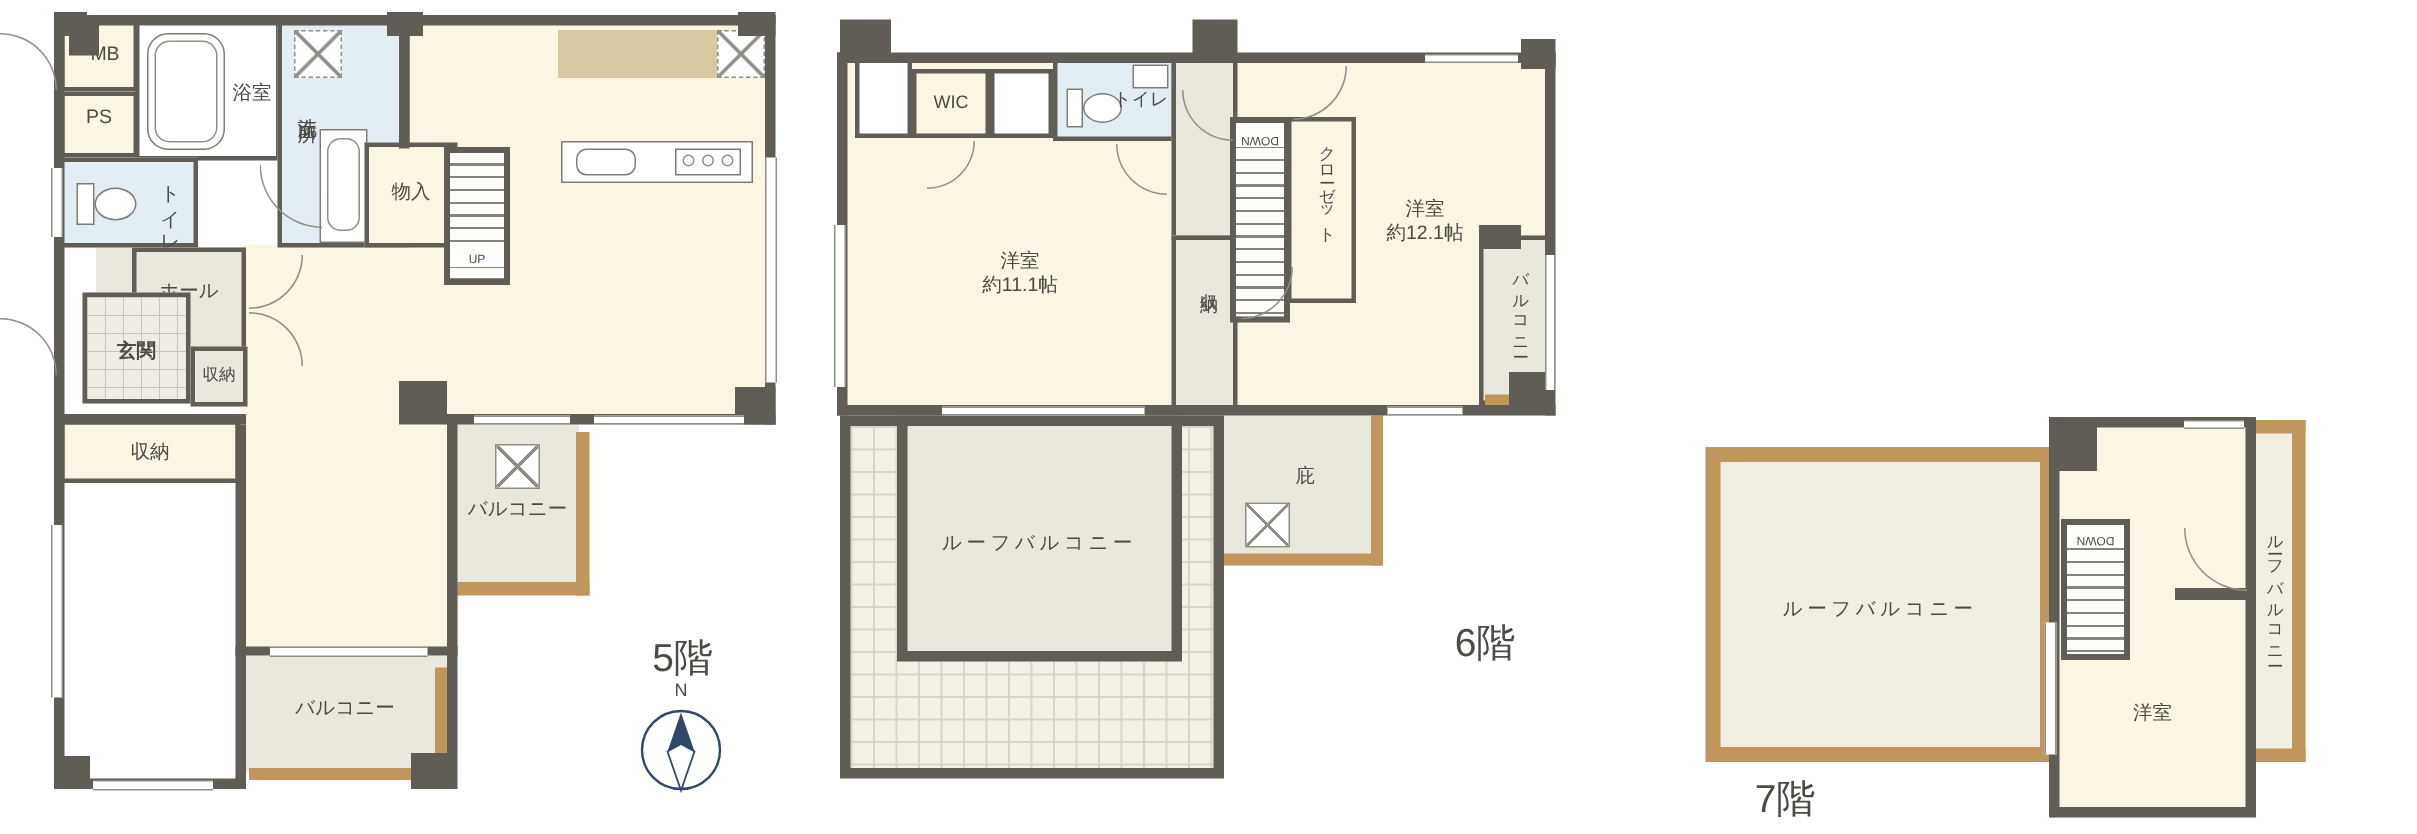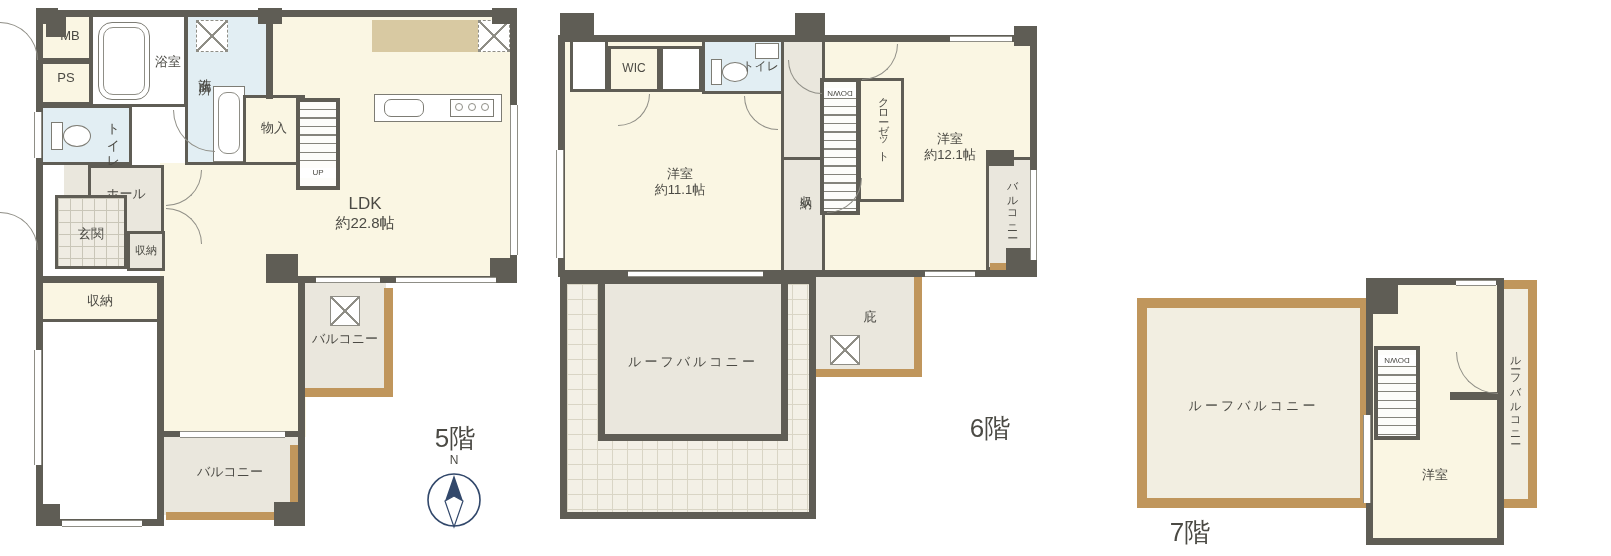--- a/index.html
+++ b/index.html
@@ -14,21 +14,21 @@
   .fill{border:none;}
   .cream{background:var(--cream);} .blue{background:var(--blue);}
   .greige{background:var(--greige);} .white{background:#fff;}
   .wall{background:var(--wall);}
   .tanbar{background:var(--tan);}
   .tilebg{background-color:var(--tile);
     background-image:linear-gradient(#d9d5c5 1px,transparent 1px),linear-gradient(90deg,#d9d5c5 1px,transparent 1px);
     background-size:15px 15px;}
   .genkan{background-color:#efece3;
     background-image:linear-gradient(#c9c6b8 1px,transparent 1px),linear-gradient(90deg,#c9c6b8 1px,transparent 1px);
-    background-size:12px 12px;}
+    background-size:12px 12px;font-weight:bold;}
   .tatami{background-color:#fdfdf5;
     background-image:linear-gradient(#8fbf8f 1.5px,transparent 1.5px),linear-gradient(90deg,#8fbf8f 1.5px,transparent 1.5px);
     background-size:58px 71px;}
   .stairs{background:repeating-linear-gradient(to bottom,#fdfdfa 0 7px,#85847c 7px 8.5px);
     border:4px solid var(--wall);}
   .lbl{display:flex;align-items:center;justify-content:center;text-align:center;
     font-size:13px;line-height:1.25;white-space:pre;}
   .v{writing-mode:vertical-rl;letter-spacing:2px;}
   .big{font-size:26px;}
   .win-h{background:#fff;border-top:1.5px solid var(--thin);border-bottom:1.5px solid var(--thin);}
@@ -109,24 +109,20 @@
   <div class="r" style="left:372px;top:20px;width:122px;height:32px;background:#d8c9a2"></div>
   <div class="r xbox dashed" style="left:196px;top:20px;width:32px;height:32px"></div>
   <div class="r xbox dashed" style="left:478px;top:20px;width:32px;height:32px"></div>
   <div class="r fx" style="left:374px;top:94px;width:128px;height:28px"></div>
   <div class="r fx" style="left:384px;top:99px;width:40px;height:18px;border-radius:7px"></div>
   <div class="r fx" style="left:450px;top:99px;width:44px;height:18px"></div>
   <div class="r" style="left:455px;top:103px;width:8px;height:8px;border:1px solid var(--thin);border-radius:50%"></div>
   <div class="r" style="left:468px;top:103px;width:8px;height:8px;border:1px solid var(--thin);border-radius:50%"></div>
   <div class="r" style="left:481px;top:103px;width:8px;height:8px;border:1px solid var(--thin);border-radius:50%"></div>
 
-  <div class="r lbl" style="left:300px;top:190px;width:130px;height:46px;font-size:17px;flex-direction:column">
-    <span>LDK</span>
-    <span style="font-size:15px">約22.8帖</span>
-  </div>
 
   <div class="r wall" style="left:36px;top:10px;width:481px;height:7px"></div>
   <div class="r wall" style="left:36px;top:10px;width:7px;height:516px"></div>
   <div class="r wall" style="left:510px;top:10px;width:7px;height:273px"></div>
   <div class="r wall" style="left:302px;top:276px;width:215px;height:7px"></div>
   <div class="r wall" style="left:36px;top:276px;width:128px;height:7px"></div>
   <div class="r wall" style="left:36px;top:519px;width:128px;height:7px"></div>
   <div class="r wall" style="left:157px;top:283px;width:7px;height:243px"></div>
   <div class="r wall" style="left:157px;top:431px;width:148px;height:6px"></div>
   <div class="r wall" style="left:298px;top:276px;width:7px;height:250px"></div>

